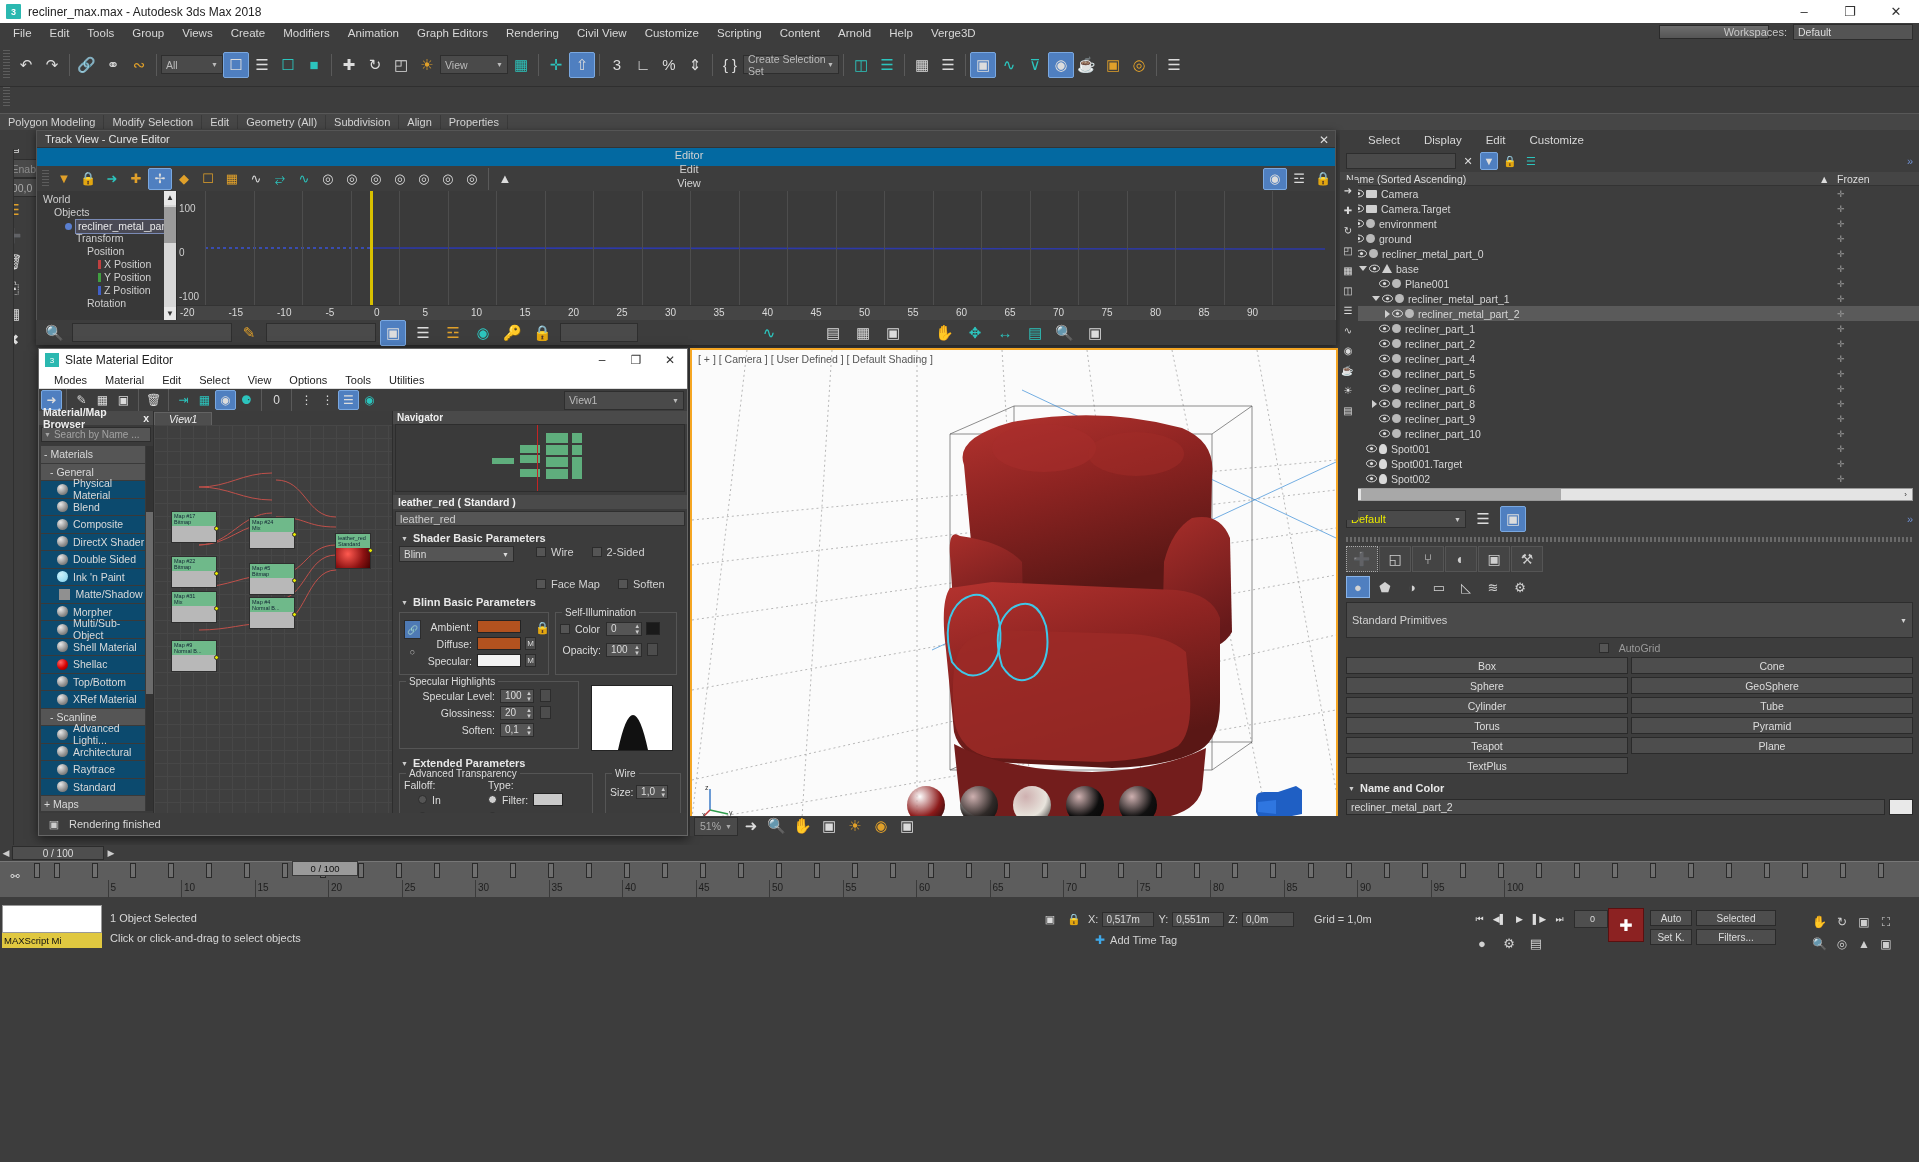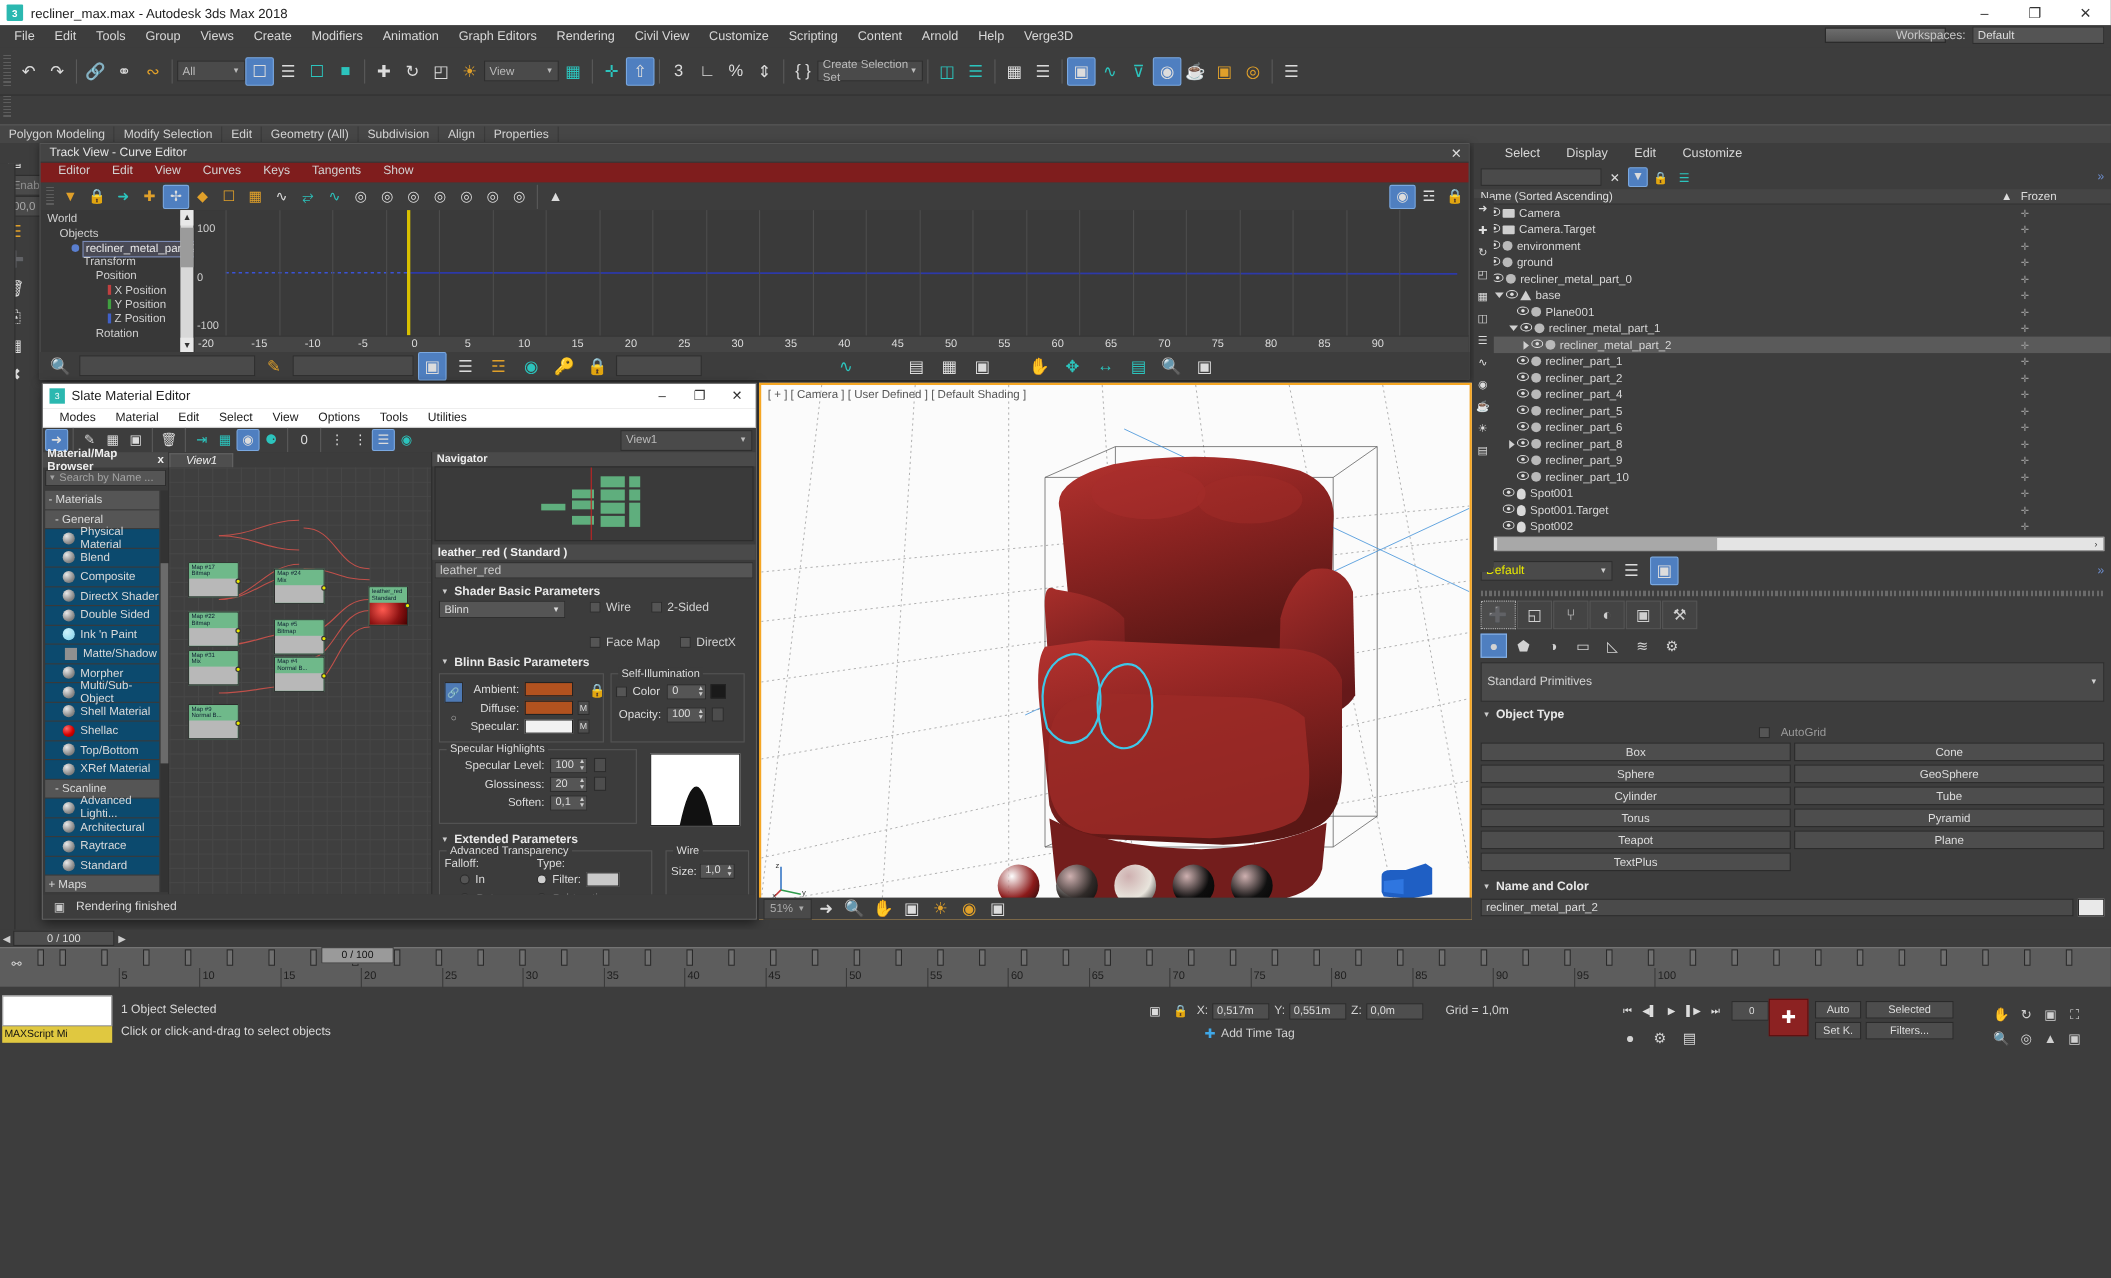--- a/index.html
+++ b/index.html
@@ -60,21 +60,21 @@
   
   .leftrail{ position:absolute; left:0; top:149px; width:14px; height:700px;
              background:#3d3d3d; border-right:1px solid #2f2f2f; }
 
   
   .tv{ position:absolute; left:36px; top:130px; width:1300px; height:215px;
        background:#3d3d3d; border:1px solid #555; box-shadow:0 2px 7px rgba(0,0,0,.5); }
   .tv .tvtitle{ height:17px; background:#444; display:flex; align-items:center; padding-left:8px;
                 font-size:11px; color:#e4e4e4; border-bottom:1px solid #333;}
   .tv .tvclose{ position:absolute; right:6px; top:2px; font-size:12px; color:#ddd; }
-  .tv .tvmenu{ height:18px; display:flex; padding-left:6px; background:#7f1d1d;}
+  .tv .tvmenu{ height:18px; display:flex; align-items:center; padding-left:6px; background:#0369a1;flex-direction:column;}
   .tv .tvmenu span{ padding:1px 10px; font-size:11px; }
   .tv .tvtools{ height:25px; display:flex; align-items:center; background:#3d3d3d; padding-left:2px; }
   .tv .tvtools .tbtn{ width:24px;height:22px; font-size:13px; }
   .tvbody{ position:absolute; left:0; top:60px; right:0; bottom:23px; display:flex; }
   .tvtree{ width:140px; background:#383838; border-right:1px solid #2d2d2d; position:relative;
            font-size:10.5px; padding:2px 0 0 4px; overflow:hidden; }
   .tvtree .nd{ height:13px; line-height:13px; white-space:nowrap; color:#cfcfcf; }
   .tvtree .sel{ background:#4a4a55; border:1px solid #7a8ab5; display:inline-block; padding:0 2px;
                 color:#e8e8e8; }
   .tvscroll{ position:absolute; right:0; top:0; width:12px; height:100%; background:#d8d8d8; }
@@ -830,21 +830,21 @@
                     <span>2-Sided</span>
                 </div>
               </div>
               <div style="display:flex;gap:18px;margin-top:20px">
                 <div style="display:flex;align-items:center">
                   <span class="cb"></span>
                     <span>Face Map</span>
                 </div>
                 <div style="display:flex;align-items:center">
                   <span class="cb"></span>
-                    <span>DirectX</span>
+                    <span>Soften</span>
                 </div>
               </div>
             </div>
           </div>
         </div>
 
         <div class="roll">
           <div class="rollhdr">
             <span class="arr">▼</span>
             <span>Blinn Basic Parameters</span>
@@ -1367,24 +1367,20 @@
         <div class="cpicon">≋</div>
         <div class="cpicon">⚙</div>
       </div>
 
     <div class="cpdd">
       <span>Standard Primitives</span>
       <span style="font-size:7px">▼</span>
     </div>
 
     <div class="otype">
-      <div class="rollhdr" style="padding-left:2px">
-        <span class="arr">▼</span>
-        <span>Object Type</span>
-      </div>
       <div style="display:flex;align-items:center;justify-content:center;gap:5px;margin-top:2px">
         <span class="cb"></span>
         <span style="font-size:10.5px;color:#9a9a9a">AutoGrid</span>
       </div>
       <div class="otbtns" id="ot-buttons">
           <div class="otb">Box</div>
           <div class="otb">Cone</div>
           <div class="otb">Sphere</div>
           <div class="otb">GeoSphere</div>
           <div class="otb">Cylinder</div>

